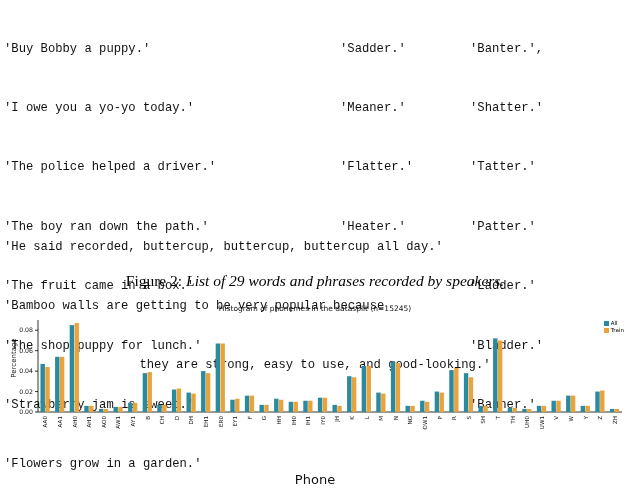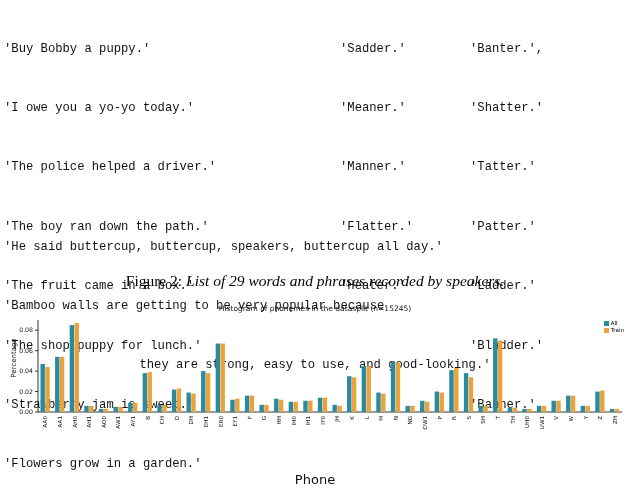--- a/index.html
+++ b/index.html
@@ -157,42 +157,41 @@
     <div>'The shop puppy for lunch.'</div>
     <div>'Strawberry jam is sweet.'</div>
     <div>'Flowers grow in a garden.'</div>
     
     
   </div>
 
   <div class="mono-col" id="col-mid">
     <div>'Sadder.'</div>
     <div>'Meaner.'</div>
-    <div>'Manner.'</div>
     <div>'Flatter.'</div>
     <div>'Heater.'</div>
     
     
   </div>
 
   <div class="mono-col" id="col-right">
     <div>'Banter.',</div>
     <div>'Shatter.'</div>
     <div>'Tatter.'</div>
     <div>'Patter.'</div>
     <div>'Ladder.'</div>
     <div>'Bladder.'</div>
     <div>'Banner.'</div>
     <div>&nbsp;</div>
     
     
   </div>
 
   <div id="wide-lines">
-    <div>'He said buttercup, buttercup, speakers, buttercup all day.'</div>
+    <div>'He said recorded, buttercup, buttercup, buttercup all day.'</div>
     <div>'Bamboo walls are getting to be very popular because</div>
     <div class="centered">they are strong, easy to use, and good-looking.'</div>
   </div>
 
   <div id="fig2-caption">
     <span class="cap-label">Figure 2:</span>
     <span class="cap-text">List of 29 words and phrases recorded by speakers.</span>
   </div>
 </div>
 

